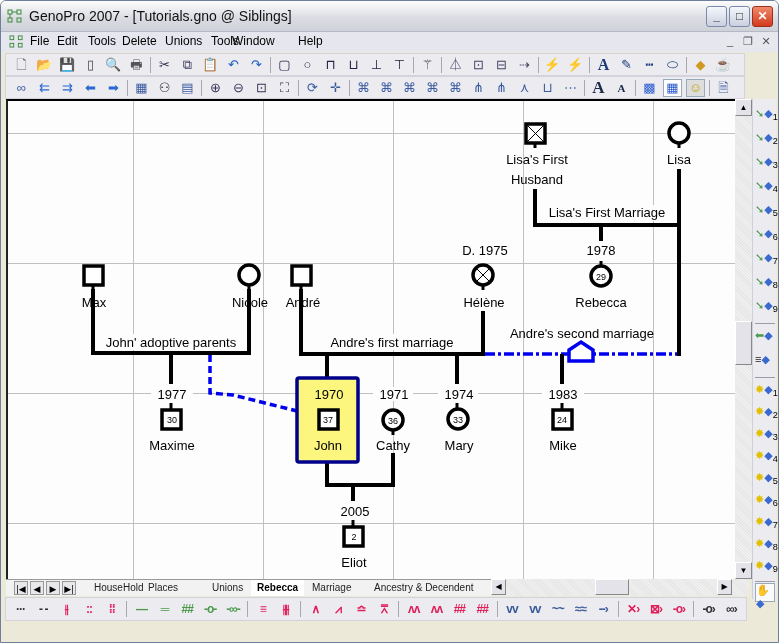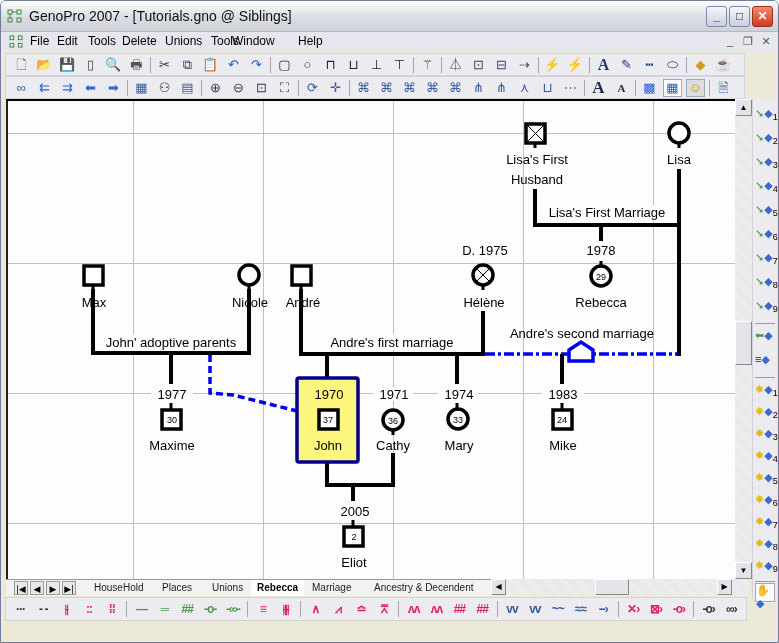--- a/index.html
+++ b/index.html
@@ -355,21 +355,21 @@
     <div class="rsep" style="top:482px"></div>
     <div class="ric" style="top:484px;background:#fafafa;border:1px solid #9ab"><span style="color:#c0a030">✋</span><span style="color:#3a6ad0">◆</span></div>
   </div>
 
   <div class="tabbar">
     <div class="tabnav" style="left:8px">|◀</div>
     <div class="tabnav" style="left:24px">◀</div>
     <div class="tabnav" style="left:40px">▶</div>
     <div class="tabnav" style="left:56px">▶|</div>
     <div class="tab" style="left:82px">HouseHold</div>
-    <div class="tab" style="left:150px">Places</div>
+    <div class="tab" style="left:136px">Places</div>
     <div class="tab" style="left:200px">Unions</div>
     <div class="tab active" style="left:245px">Rebecca</div>
     <div class="tab" style="left:300px">Marriage</div>
     <div class="tab" style="left:362px">Ancestry &amp; Decendent</div>
   </div>
 
   <div class="hscroll">
     <div class="arr" style="left:0">◀</div>
     <div class="thumb"></div>
     <div class="arr" style="left:226px">▶</div>

